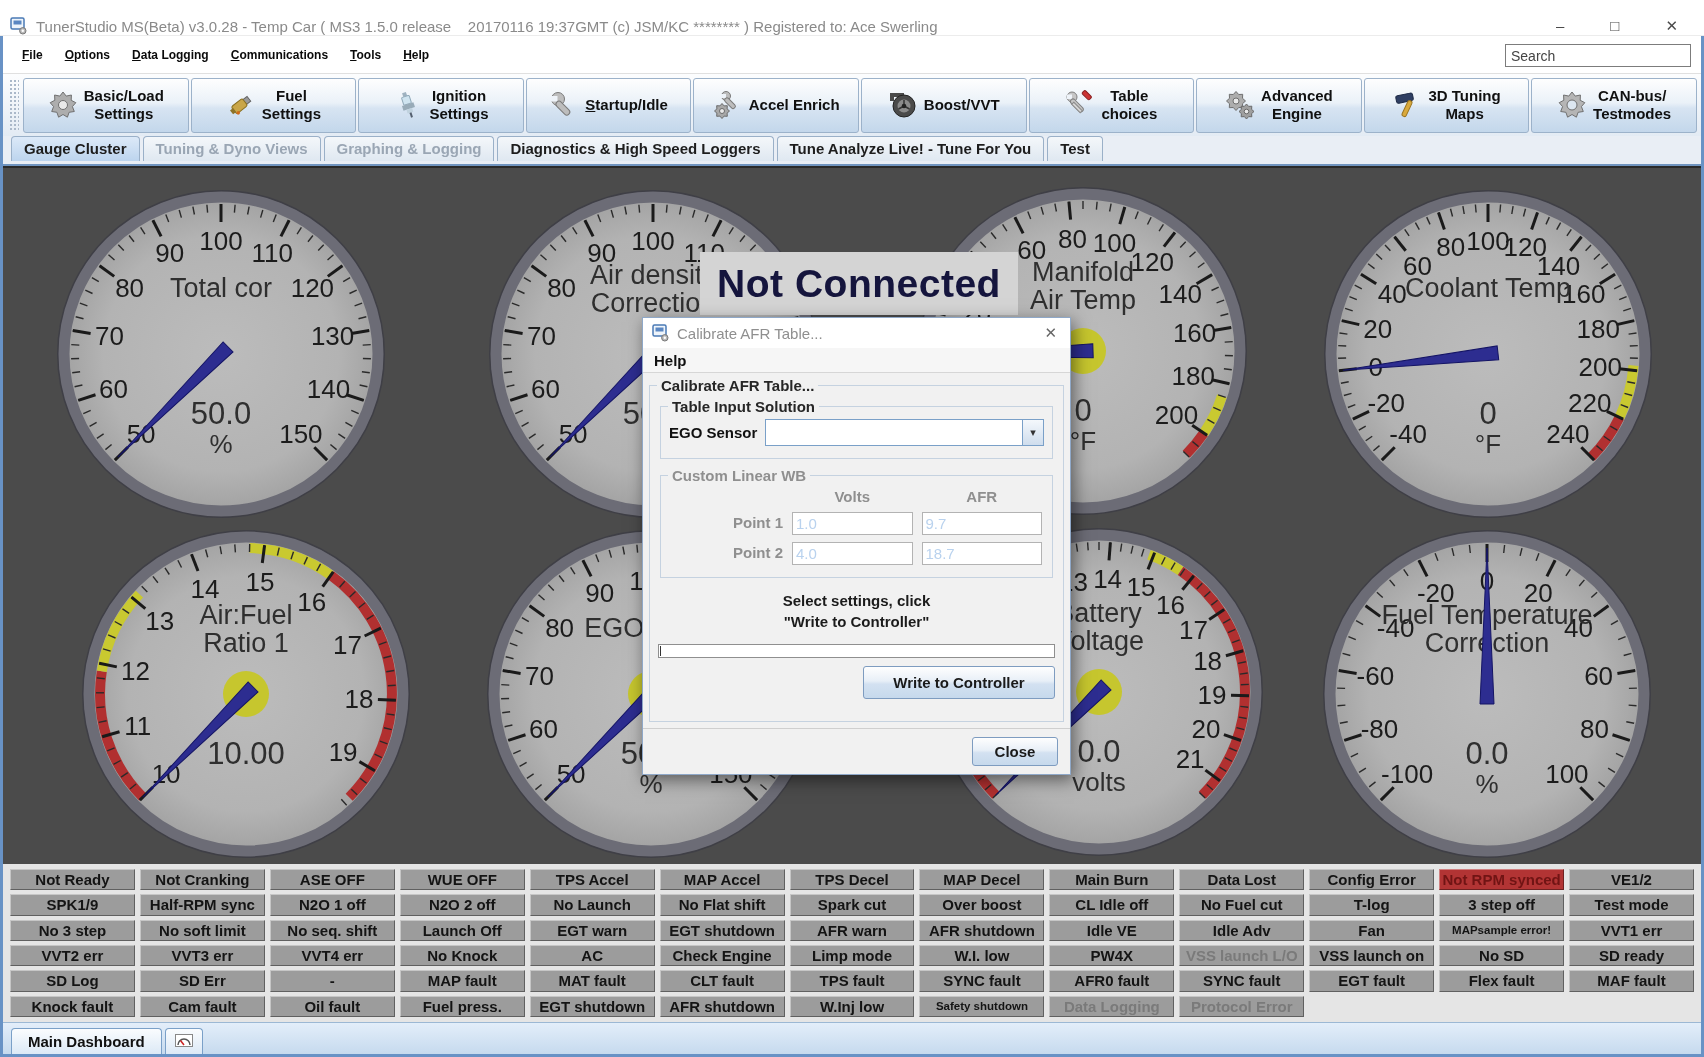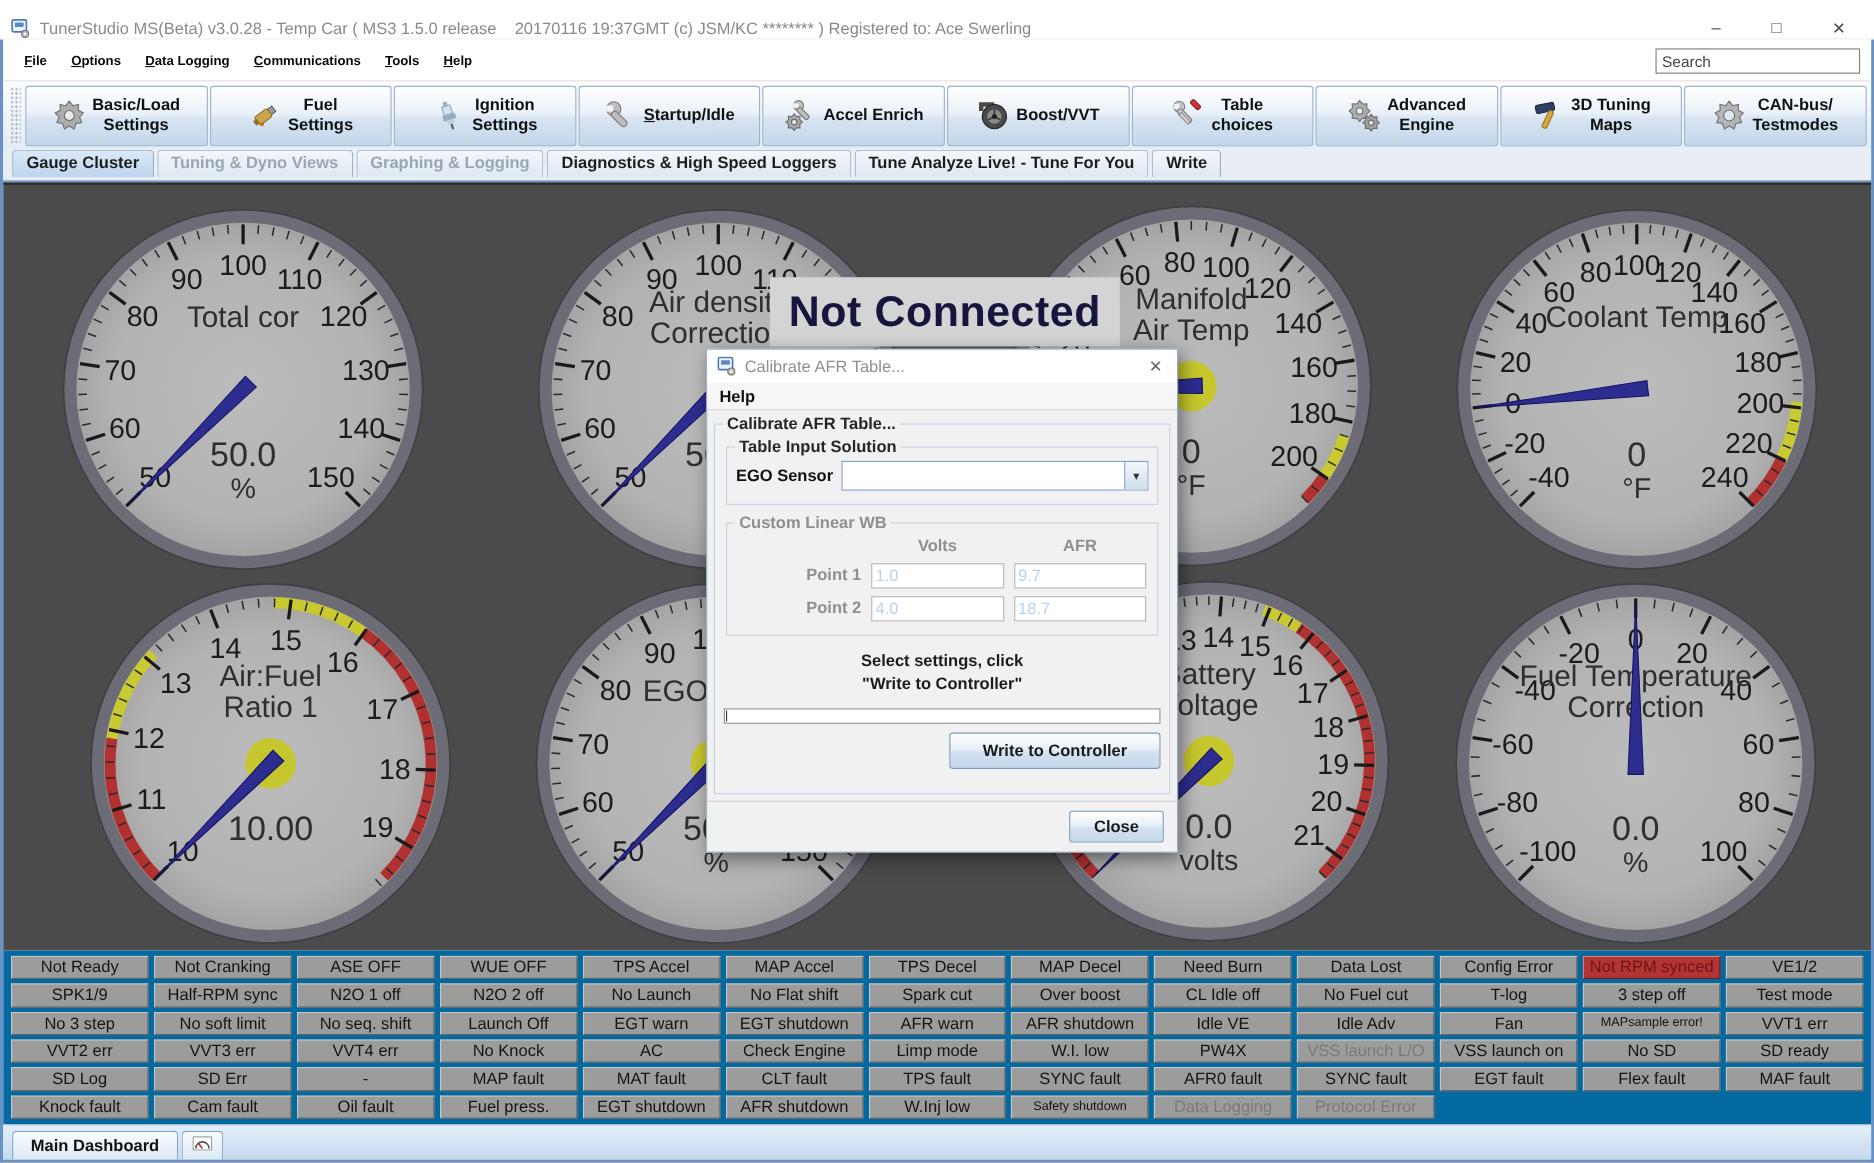--- a/index.html
+++ b/index.html
@@ -68,21 +68,21 @@
   .progress{height:14px;border:1px solid #8f8f8f;background:#fff;margin:12px 4px 6px;position:relative;}
   .progress .caret{position:absolute;left:1px;top:1px;bottom:1px;width:1px;background:#333;}
   .write-row{display:flex;justify-content:flex-end;padding:2px 4px 6px;}
   .jbtn{font-family:inherit;font-size:15px;font-weight:bold;color:#1a1a1a;cursor:default;
     background:linear-gradient(#fefefe,#e8eff7 45%,#d3e1f1 55%,#c6d9ec);border:1px solid #7e9cc0;border-radius:3px;}
   .writebtn{height:33px;min-width:192px;}
   .dlg-footer{border-top:1px solid #cfcfcf;padding:8px 12px;display:flex;justify-content:flex-end;background:#f1f1f1;flex:0 0 auto;}
   .closebtn{height:29px;width:86px;}
 
   
-  #annunciators{display:grid;grid-template-columns:repeat(13,1fr);grid-auto-rows:1fr;gap:4px 5px;padding:5px 7px;background:#0369a1;height:158px;}
+  #annunciators{display:grid;grid-template-columns:repeat(13,1fr);grid-auto-rows:1fr;gap:4px 5px;padding:5px 7px;background:#e5e5e5;height:158px;font-weight:bold;}
   .ann{background:#9c9c9c;color:#141414;border:1px solid;border-color:#c6c6c6 #606060 #606060 #c6c6c6;
     display:flex;align-items:center;justify-content:center;font-size:15px;white-space:nowrap;overflow:hidden;cursor:default;}
   .ann.alert{background:#b23434;color:#701414;border-color:#d08080 #702020 #702020 #d08080;}
   .ann.dim{color:#7a7a7a;}
   .ann.small{font-size:11.5px;}
   .ann.empty{visibility:hidden;}
 
   
   #bottombar{height:32px;background:linear-gradient(#e3eefa,#c6daee);display:flex;align-items:flex-end;padding-left:8px;gap:3px;border-top:1px solid #9cb8d4;}
   .btab{height:26px;display:flex;align-items:center;padding:0 16px;font-weight:bold;font-size:15px;color:#101010;
@@ -214,21 +214,21 @@
           <span class="tlabel">CAN-bus/<br>Testmodes</span>
         </div>
       </div>
 
     <div id="tabrow">
         <div class="tab selected">Gauge Cluster</div>
         <div class="tab disabled">Tuning &amp; Dyno Views</div>
         <div class="tab disabled">Graphing &amp; Logging</div>
         <div class="tab ">Diagnostics &amp; High Speed Loggers</div>
         <div class="tab ">Tune Analyze Live! - Tune For You</div>
-        <div class="tab ">Write</div>
+        <div class="tab ">Test</div>
       </div>
 
     <div id="gaugepanel">
         <div class="gauge" style="left: 1314px; top: 356px;"><svg width="340" height="340" viewBox="0 0 340 340">
             <defs>
               <radialGradient id="face7">
                 <stop offset="0%" stop-color="#bcbcbc"></stop>
                 <stop offset="75%" stop-color="#b3b3b3"></stop>
                 <stop offset="100%" stop-color="#a2a2a2"></stop>
               </radialGradient>
@@ -1034,21 +1034,21 @@
 
     <div id="annunciators">
         <div class="ann ">Not Ready</div>
         <div class="ann ">Not Cranking</div>
         <div class="ann ">ASE OFF</div>
         <div class="ann ">WUE OFF</div>
         <div class="ann ">TPS Accel</div>
         <div class="ann ">MAP Accel</div>
         <div class="ann ">TPS Decel</div>
         <div class="ann ">MAP Decel</div>
-        <div class="ann ">Need Burn</div>
+        <div class="ann ">Main Burn</div>
         <div class="ann ">Data Lost</div>
         <div class="ann ">Config Error</div>
         <div class="ann alert">Not RPM synced</div>
         <div class="ann ">VE1/2</div>
         <div class="ann ">SPK1/9</div>
         <div class="ann ">Half-RPM sync</div>
         <div class="ann ">N2O 1 off</div>
         <div class="ann ">N2O 2 off</div>
         <div class="ann ">No Launch</div>
         <div class="ann ">No Flat shift</div>

